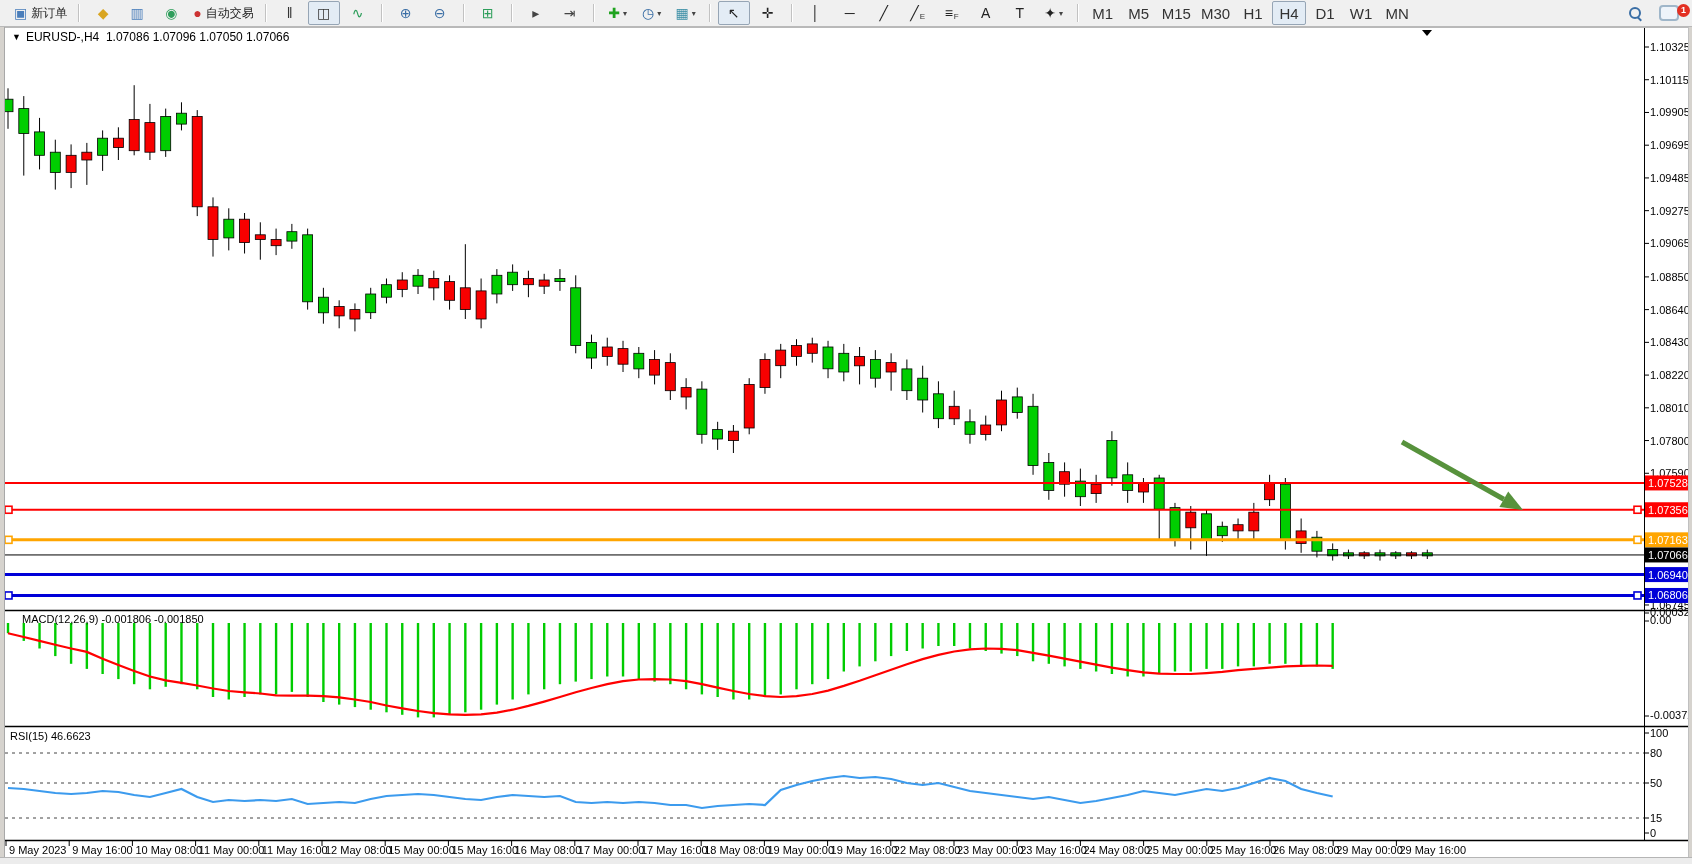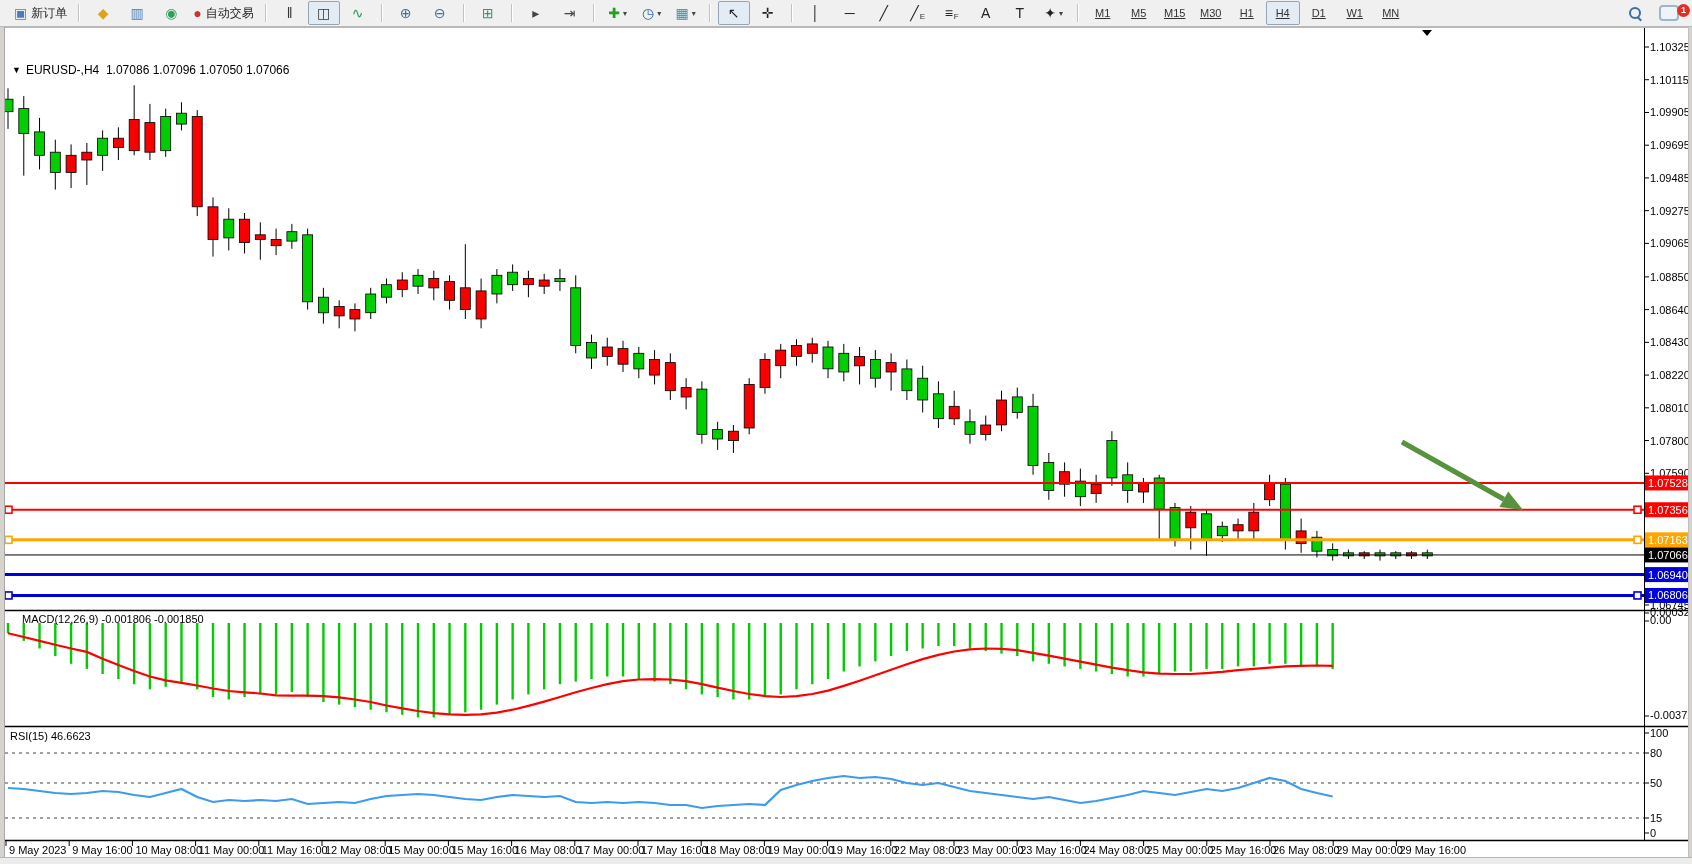--- a/index.html
+++ b/index.html
@@ -12,36 +12,36 @@
   .sep{width:1px;height:18px;background:#c2c2c2;margin:0 3px;
        border-right:1px solid #fff;}
   .btn{display:flex;align-items:center;justify-content:center;height:22px;min-width:24px;
        padding:0 3px;margin:0 1px;border:1px solid transparent;border-radius:2px;
        font-size:12px;color:#222;cursor:default;background:transparent;}
   .btn.pressed{border-color:#96a5b5;background:#e3ecf5;}
   .btn .g{font-size:14px;line-height:1;}
   .btn .sub{font-size:8px;margin-left:1px;margin-top:6px;color:#333;}
   .btn .lbl{margin-left:4px;font-size:12px;white-space:nowrap;}
   .btn .caret{font-size:8px;color:#444;margin-left:3px;}
-  .tf .btn{font-size:11px;color:#333;min-width:26px;text-decoration:underline;}
+  .tf .btn{font-size:15px;color:#333;min-width:26px;}
   #tb-right{position:absolute;right:6px;top:0;height:26px;display:flex;align-items:center;}
   .css-search{position:relative;width:13px;height:13px;display:inline-block;}
   .css-search i{position:absolute;left:0;top:0;width:8px;height:8px;border:2px solid #3a6ea5;
                 border-radius:50%;}
   .css-search b{position:absolute;right:0;bottom:0;width:5px;height:2px;background:#3a6ea5;
                 transform:rotate(45deg);}
   .css-chat{position:relative;width:16px;height:12px;display:inline-block;
             border:2px solid #9fb6c9;border-radius:4px;background:#eef4fa;}
   .badge{position:absolute;top:2px;right:-6px;min-width:13px;height:13px;border-radius:50%;
          background:#e33022;color:#fff;font-size:9px;font-weight:bold;line-height:13px;
          text-align:center;z-index:6;}
   
   #canvas{position:absolute;left:0;top:0;z-index:1;}
   .overlay{position:absolute;z-index:3;font-size:12px;color:#000;white-space:nowrap;}
-  #chart-title{left:12px;top:30px;margin-top:33px;}
+  #chart-title{left:12px;top:30px;}
   #chart-title .tri{font-size:9px;margin-right:5px;vertical-align:1px;}
   #macd-label{left:10px;top:613px;font-size:11px;padding-left:12px;}
   #rsi-label{left:10px;top:730px;font-size:11px;}
   .edge{position:absolute;background:#d6d3ce;z-index:4;}
   #left-edge{left:0;top:26px;width:4px;height:831px;border-right:1px solid #a8a8a8;}
   #right-edge{right:0;top:26px;width:3px;height:831px;border-left:1px solid #c0c0c0;}
   #bottom-strip{position:absolute;left:0;top:857px;width:1692px;height:7px;background:#ececec;
                 border-top:1px solid #b5b5b5;z-index:4;}
 </style>
 </head>

